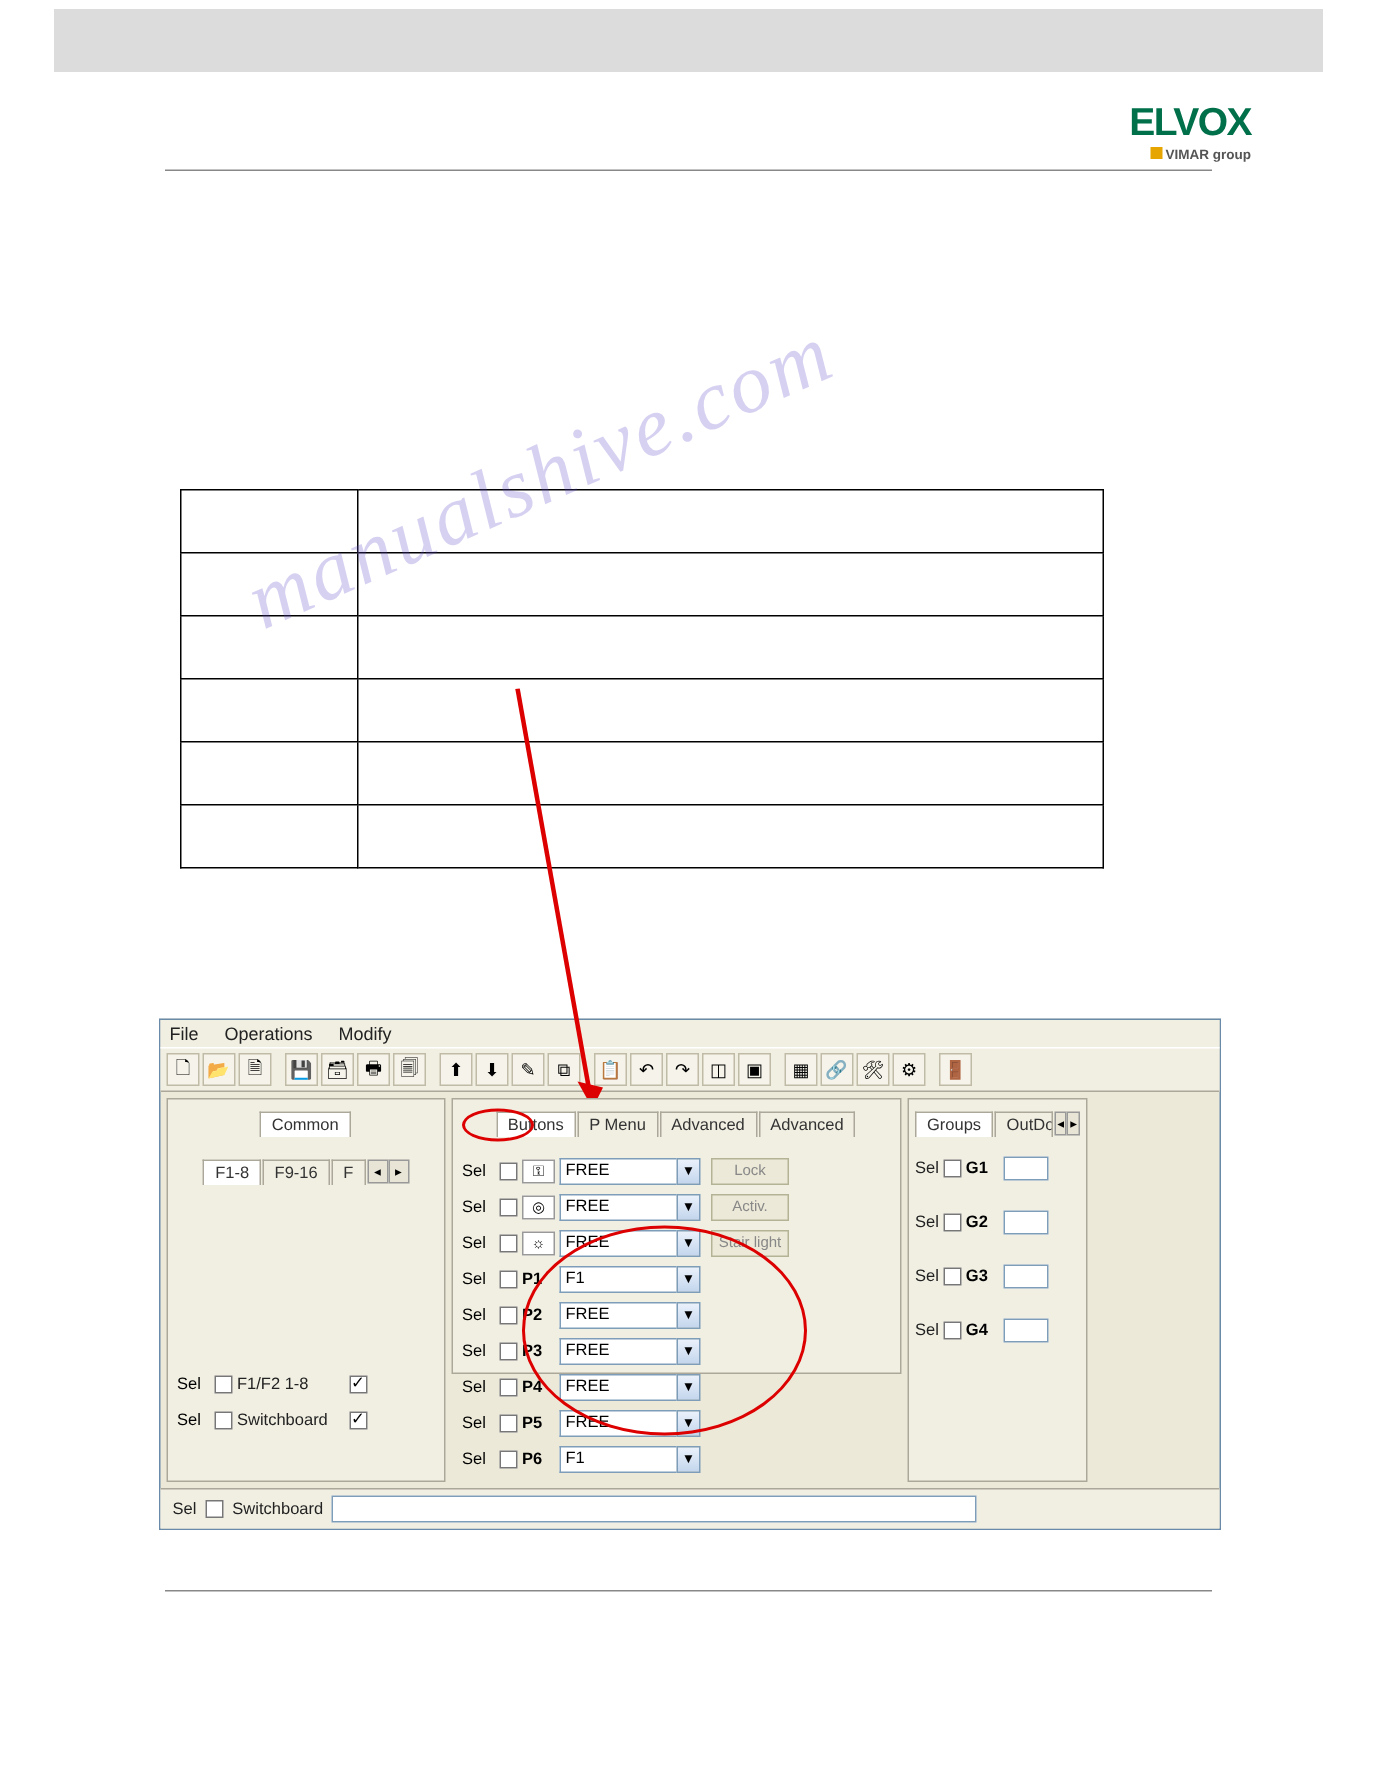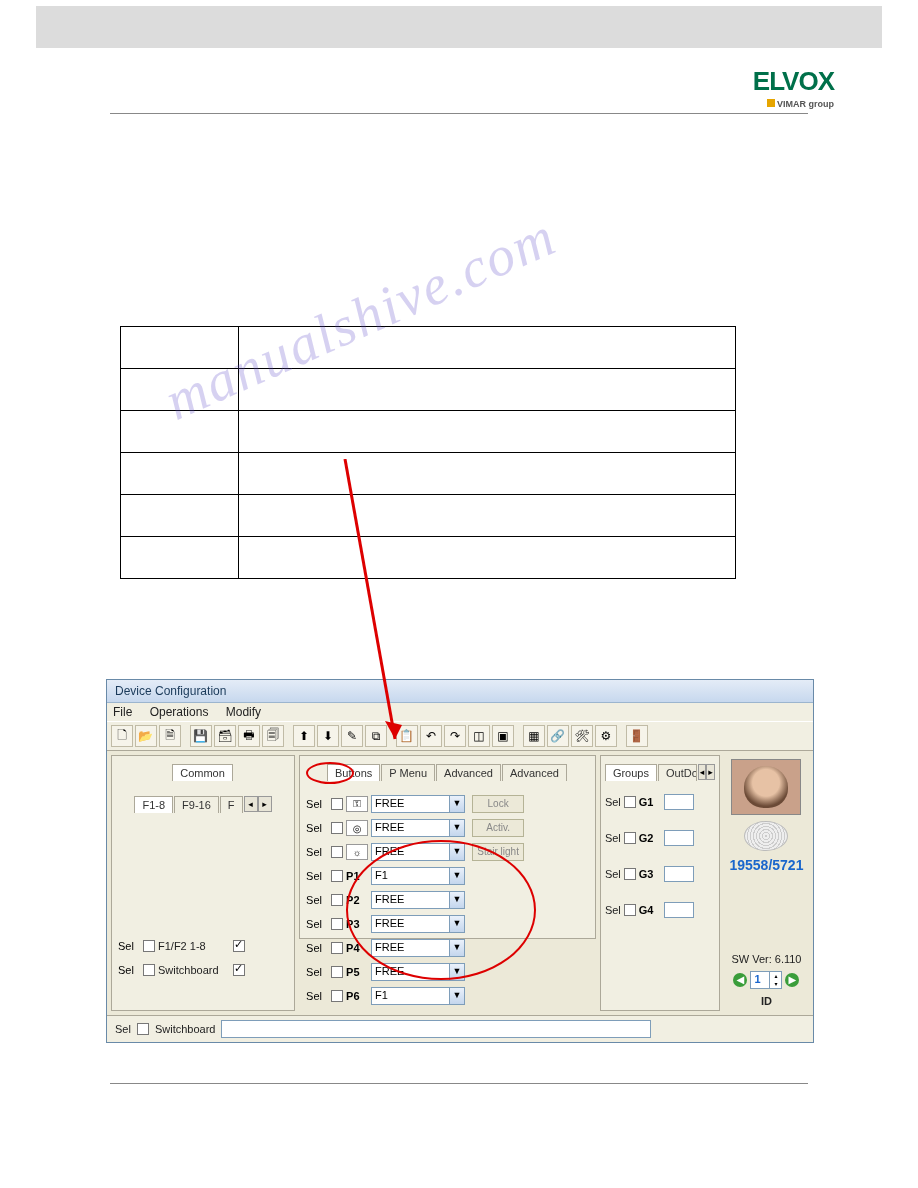--- a/index.html
+++ b/index.html
@@ -122,21 +122,20 @@
     </table>
 
 <div class="arrow-wrap">
 <svg class="arrow-svg" width="300" height="400">
   <line x1="225" y1="0" x2="275" y2="280" stroke="#d00" stroke-width="3"></line>
   <polygon points="275,280 265,262 282,266" fill="#d00"></polygon>
 </svg>
 </div>
 
 <div class="app-wrap">
-  <div class="titlebar">Device Configuration</div>
   <div class="menubar">
     <span>File</span>
     <span>Operations</span>
     <span>Modify</span>
   </div>
   <div class="toolbar">
     <div class="tbtn">🗋</div>
     <div class="tbtn">📂</div>
     <div class="tbtn">🗎</div>
     <div class="tsep"></div>
@@ -317,41 +316,20 @@
             </div>
             <div class="grp-row">
               <span class="small-label">Sel</span>
               <span class="chk"></span>
               <span class="glabel">G4</span>
               <span class="gbox"></span>
             </div>
           </div>
     </div>
 
-    <div class="panel panel-rt" style="border:none;background:transparent;">
-      <div class="thumb">
-            <div class="face"></div>
-          </div>
-      <div class="speaker"></div>
-      <div class="partno">19558/5721</div>
-      <div style="flex:1"></div>
-      <div class="swver">SW Ver: 6.110</div>
-      <div class="id-row">
-        <div class="id-arrow">◀</div>
-        <div class="id-spin">
-          <div class="v">1</div>
-          <div class="sp">
-                <div>▴</div>
-                <div>▾</div>
-              </div>
-        </div>
-        <div class="id-arrow">▶</div>
-      </div>
-      <div class="small-label" style="font-weight:700">ID</div>
-    </div>
   </div>
 
   <div class="desc-row">
     <span class="small-label">Sel</span>
     <span class="chk"></span>
     <span class="small-label">Switchboard</span>
     <div class="dinput"></div>
   </div>
 </div>
 

